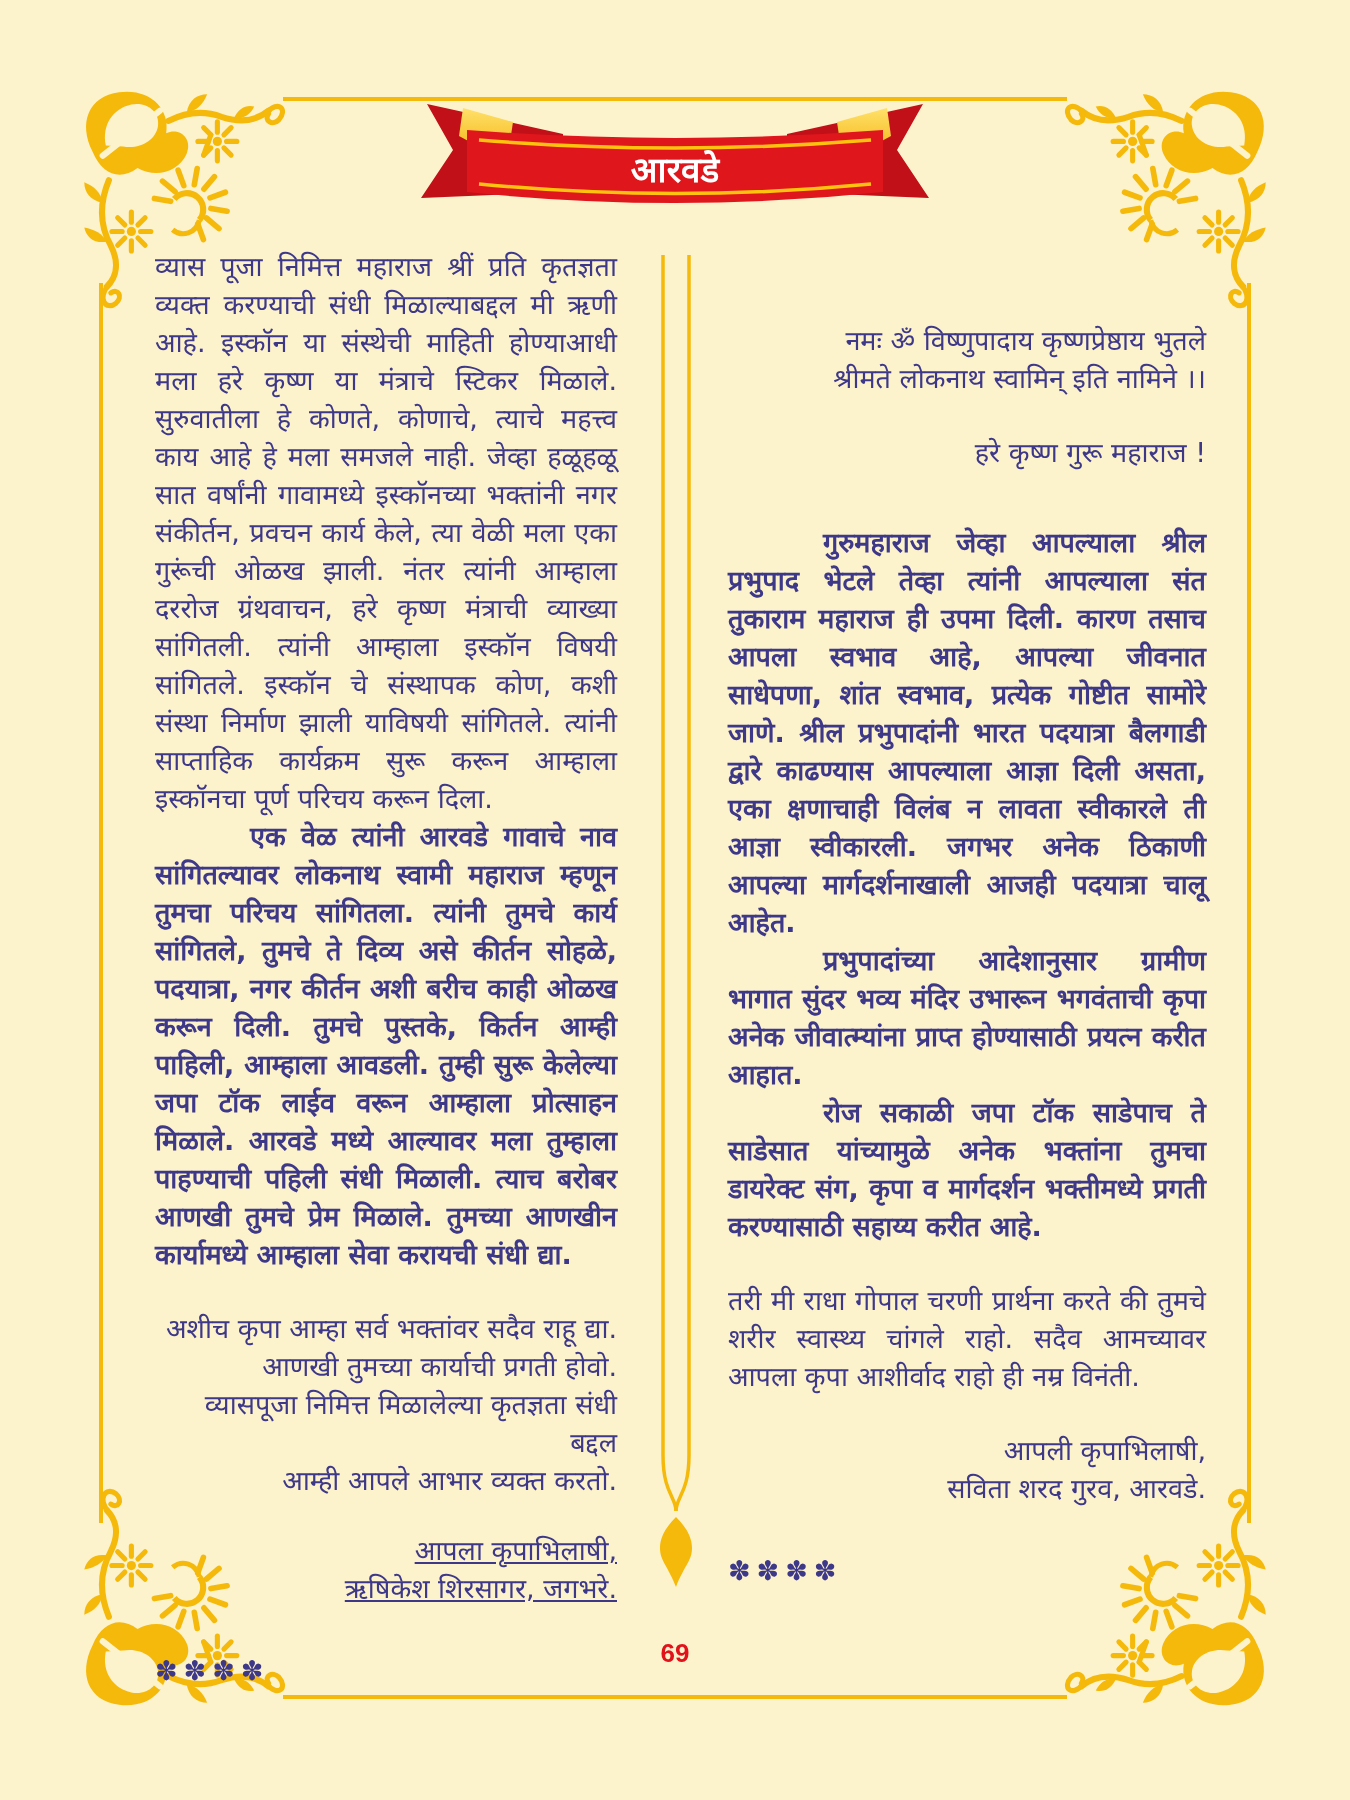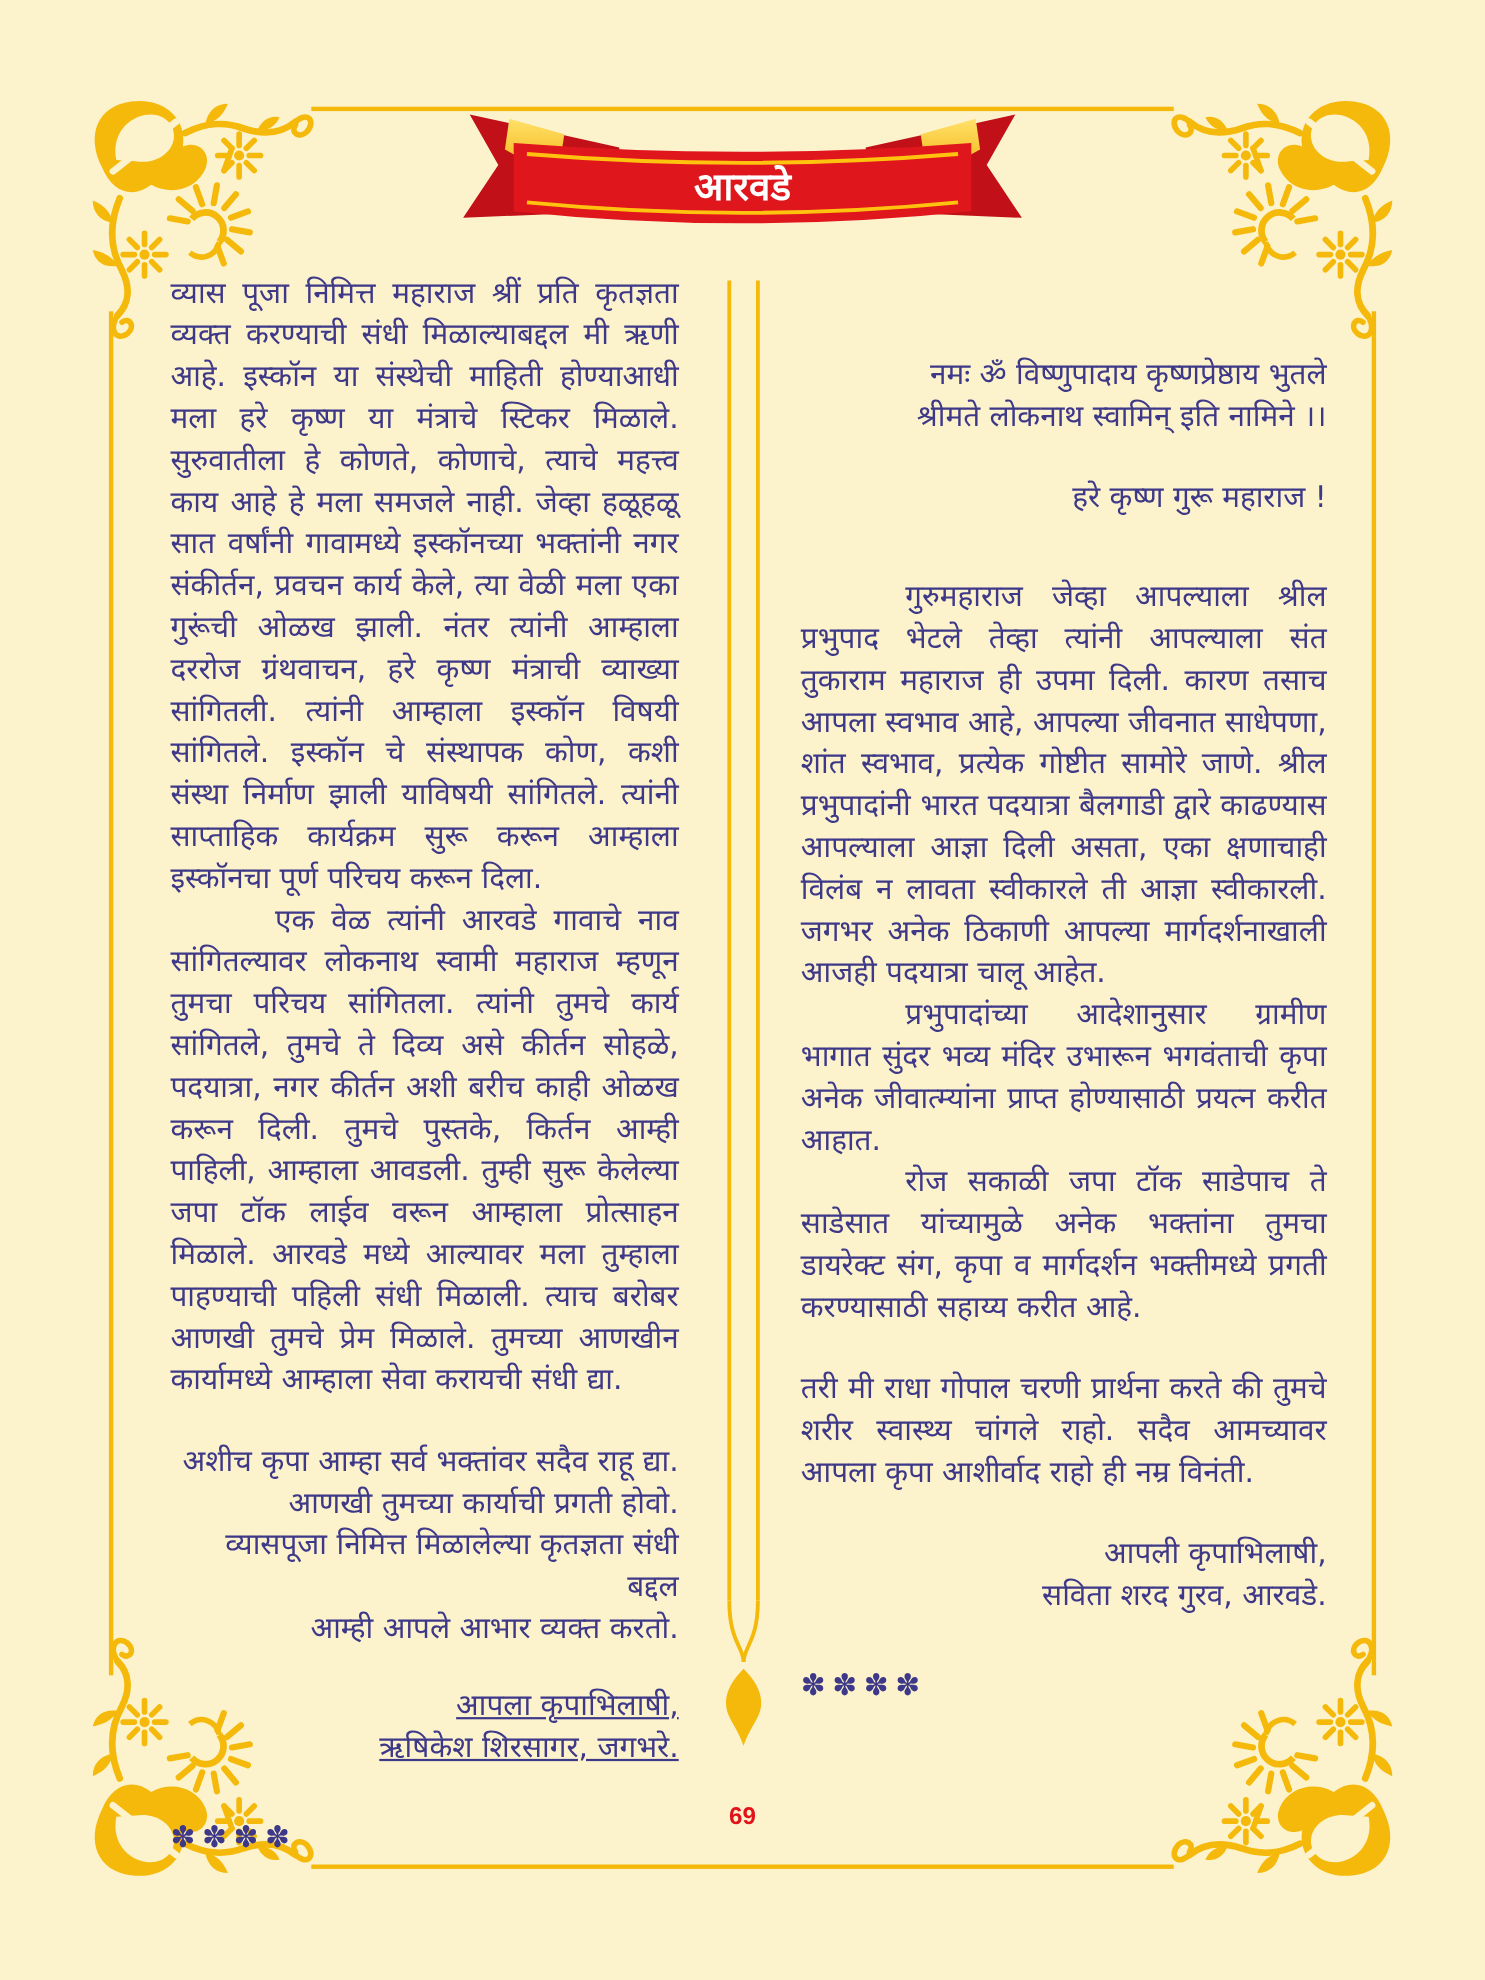--- a/index.html
+++ b/index.html
@@ -29,33 +29,33 @@
     font-family:"DejaVu Sans","Liberation Sans",sans-serif;
     font-weight:bold; font-size:35px; fill:#FFFFFF;
   }
 
   .divider { position:absolute; left:653px; top:255px; width:46px; height:1335px; overflow:visible; }
 
   .col { position:absolute; font-size:27px; line-height:38px; }
   .col-left  { left:155px; top:248px; width:462px; }
   .col-right { left:728px; top:322px; width:478px; }
   .para { text-align:justify; }
-  .indent { text-indent:95px; }
+  .indent { text-indent:95px;font-weight:bold; }
   .line { text-align:right; }
   .gap1  { margin-top:36px; }
   .gap15 { margin-top:52px; }
   .gap08 { margin-top:32px;text-decoration:underline; }
   .stars {
     margin-top:44px;
     font-size:27px; font-weight:bold; letter-spacing:6px; color:#3E3888;
   }
   .page-number {
     position:absolute; left:0; right:0; top:1638px;
     text-align:center; color:#E11219;
-    font-size:22px; font-weight:bold;
+    font-size:26px; font-weight:bold;
     font-family:"Liberation Sans","DejaVu Sans",sans-serif;
   }
 </style>
 </head>
 <body>
 
 <div class="border-line bt"></div>
 <div class="border-line bb"></div>
 <div class="border-line blft"></div>
 <div class="border-line brgt"></div>

